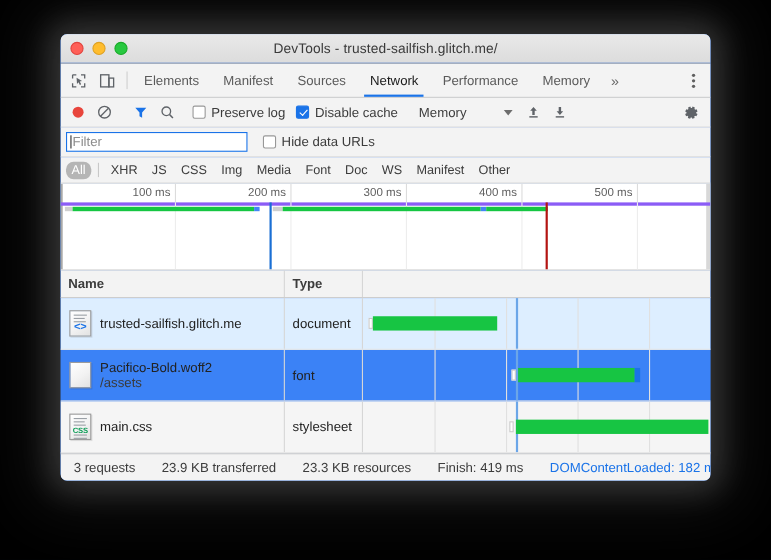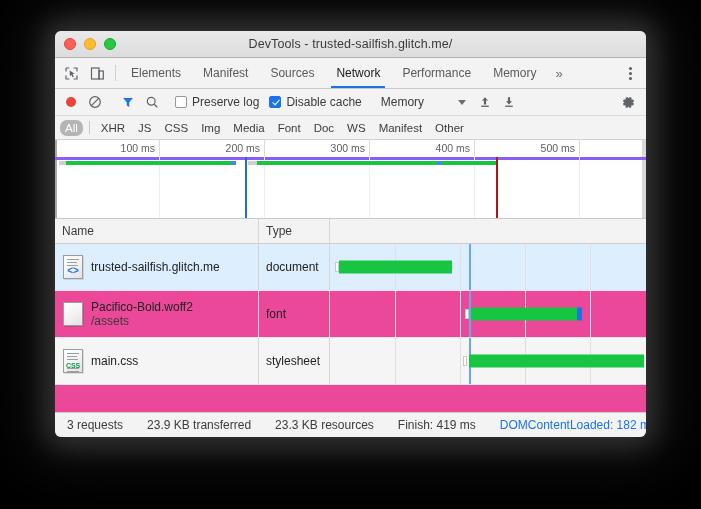--- a/index.html
+++ b/index.html
@@ -18,21 +18,21 @@
     height: 509px;
   }
 
   
   .window {
     position: absolute;
     left: 55px;
     top: 31px;
     width: 591px;
     height: 406px;
-    background: #ec4899;
+    background: #3b82f6;
     border-radius: 6px;
     overflow: hidden;
     box-shadow: 0 0 28px 10px rgba(255,255,255,0.16),
                 0 0 60px 26px rgba(255,255,255,0.07);
   }
 
   
   .titlebar {
     position: relative;
     height: 26px;
@@ -321,20 +321,21 @@
     color: #3c3c3c;
     position: relative;
   }
   .th {
     padding-left: 7px;
     box-sizing: border-box;
     height: 100%;
     display: flex;
     align-items: center;
     border-right: 1px solid #d6d6d6;
+    font-weight: bold;
   }
   .th-name { width: 204px; }
   .th-type { width: 71px; }
   .th-wf  { flex: 1; border-right: none; position: relative; }
   .sortarrow {
     position: absolute;
     right: 12px;
     top: 50%;
     transform: translateY(-50%);
     width: 0; height: 0;
@@ -600,20 +601,30 @@
         <div class="vsep"></div>
         <div class="icobtn" style="margin-right:8px;">
           <svg width="15" height="15" viewBox="0 0 16 16">
             <path d="M8 5.2A2.8 2.8 0 1 0 8 10.8 2.8 2.8 0 0 0 8 5.2zm0 4.2A1.4 1.4 0 1 1 8 6.6a1.4 1.4 0 0 1 0 2.8z" fill="#5f6368"></path>
             <path d="M14 9.1l-1.3-.6a4.8 4.8 0 0 0 0-1l1.3-.6-.9-2.2-1.4.4a4.8 4.8 0 0 0-.7-.7l.4-1.4L9.2 2l-.6 1.3a4.8 4.8 0 0 0-1 0L7 2l-2.2.9.4 1.4a4.8 4.8 0 0 0-.7.7L3.1 4.6 2 6.8l1.3.6a4.8 4.8 0 0 0 0 1L2 9.1l.9 2.2 1.4-.4c.2.3.5.5.7.7l-.4 1.4 2.2.9.6-1.3a4.8 4.8 0 0 0 1 0l.6 1.3 2.2-.9-.4-1.4c.3-.2.5-.4.7-.7l1.4.4z" fill="#5f6368"></path>
           </svg>
         </div>
       </div>
     </div>
 
+    <div class="filterrow">
+      <div class="filterbox">
+        <span class="caret"></span>
+        <span class="ph">Filter</span>
+      </div>
+      <div class="cbwrap">
+        <span class="cbox"></span>
+        <span>Hide data URLs</span>
+      </div>
+    </div>
 
     <div class="typerow">
       <div class="tchip sel">All</div>
       <div class="tsep"></div>
       <div class="tchip">XHR</div>
       <div class="tchip">JS</div>
       <div class="tchip">CSS</div>
       <div class="tchip">Img</div>
       <div class="tchip">Media</div>
       <div class="tchip">Font</div>

